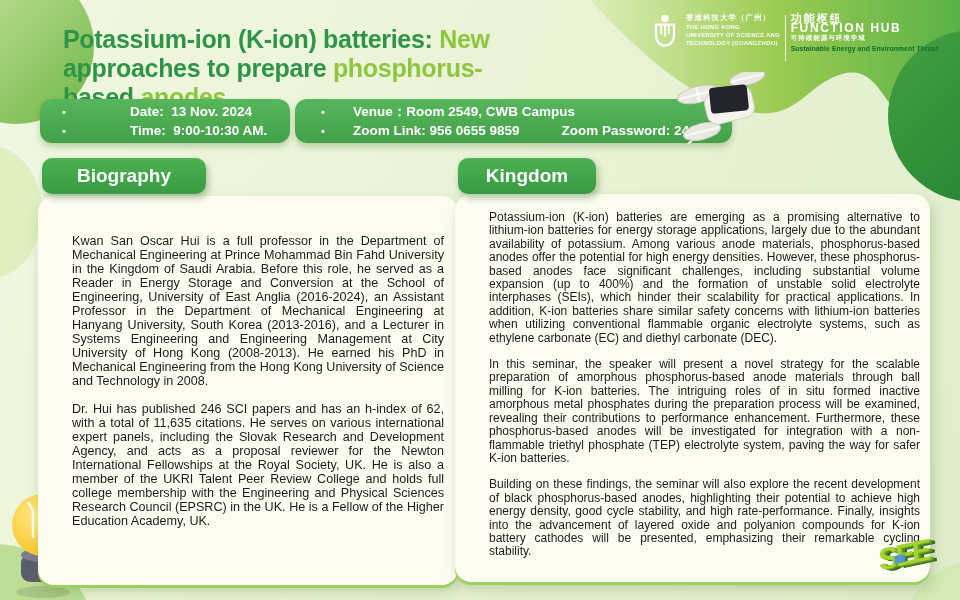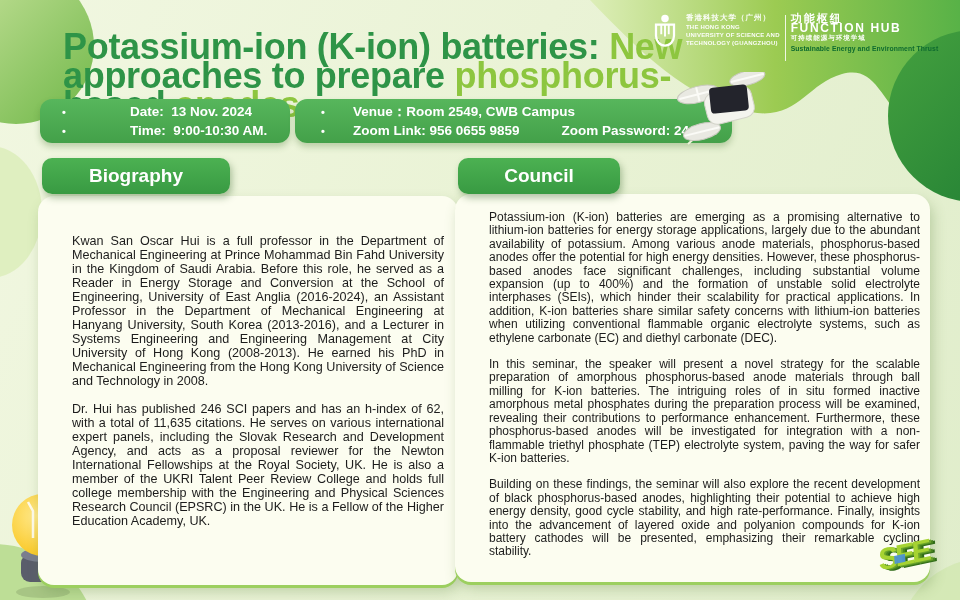--- a/index.html
+++ b/index.html
@@ -4,21 +4,21 @@
 <style>
   html,body{margin:0;padding:0;}
   body{
     width:960px;height:600px;overflow:hidden;position:relative;
     background:linear-gradient(115deg,#f1f7e1 0%,#eaf3d6 45%,#e0edcb 100%);
     font-family:"Liberation Sans",sans-serif;
   }
   .bg-decor{position:absolute;left:0;top:0;z-index:0;}
   
   .title{position:absolute;left:63px;top:8px;width:620px;z-index:2;
-    font-weight:bold;font-size:36px;line-height:29px;letter-spacing:-0.3px;}
+    font-weight:bold;font-size:25px;line-height:29px;letter-spacing:-0.3px;}
   .t-dark{color:#2e9447;}
   .t-light{color:#8dc63f;}
   
   .logobar{position:absolute;left:650px;top:13px;z-index:2;display:flex;align-items:flex-start;gap:5px;color:#fff;}
   .hk-block{display:flex;gap:6px;align-items:flex-start;}
   .hk-text{font-size:6px;line-height:8px;letter-spacing:.2px;font-weight:bold;opacity:.95;}
   .hk-text .cn{font-size:7.5px;line-height:10px;letter-spacing:1px;}
   .logo-divider{width:1px;height:46px;background:rgba(255,255,255,.85);margin-top:2px;}
   .fh-block{font-size:6px;line-height:8px;font-weight:bold;letter-spacing:.2px;}
   .fh-block .cn1{font-size:11px;line-height:10px;letter-spacing:2px;}
@@ -33,21 +33,21 @@
   .banner .row{display:flex;align-items:center;height:19px;}
   .banner .bullet{width:12px;text-align:center;font-size:11px;}
   .banner.date{left:40px;top:99px;width:250px;}
   .banner.date .bullet{margin-left:18px;margin-right:32px;}
   .banner.venue{left:295px;top:99px;width:437px;}
   .banner.venue .bullet{margin-left:22px;margin-right:24px;}
   .keep-space{white-space:pre-wrap;padding-left:28px;}
   .gap-left{margin-left:42px;}
   
   .pill{position:absolute;z-index:3;text-align:center;color:#fff;font-weight:bold;font-size:19px;
-    padding:7px 16px;border-radius:10px;
+    padding:7px 4px;border-radius:10px;
     background:linear-gradient(180deg,#4cb152,#389a42);
     box-shadow:2px 4px 7px rgba(40,90,30,.35);}
   .pill.bio{left:42px;top:158px;width:156px;}
   .pill.abs{left:458px;top:158px;width:130px;}
   
   .panel{position:absolute;z-index:2;background:#fcfdf0;border-radius:16px;box-sizing:border-box;
     box-shadow:0 3px 0 #9ccf5f,3px 7px 13px rgba(90,130,60,.30);
     color:#1c1c1c;text-align:justify;}
   .panel p{margin:0;}
   .panel.bio{left:38px;top:196px;width:420px;height:389px;padding:38px 14px 4px 34px;
@@ -161,21 +161,21 @@
     <rect x="36" y="15" width="38" height="26" rx="4" transform="rotate(8 55 28)" fill="#23242c"></rect>
   </g>
 </svg>
 
 <div class="pill bio">Biography</div>
 <div class="panel bio">
   <p>Kwan San Oscar Hui is a full professor in the Department of Mechanical Engineering at Prince Mohammad Bin Fahd University in the Kingdom of Saudi Arabia. Before this role, he served as a Reader in Energy Storage and Conversion at the School of Engineering, University of East Anglia (2016-2024), an Assistant Professor in the Department of Mechanical Engineering at Hanyang University, South Korea (2013-2016), and a Lecturer in Systems Engineering and Engineering Management at City University of Hong Kong (2008-2013). He earned his PhD in Mechanical Engineering from the Hong Kong University of Science and Technology in 2008.</p>
   <p>Dr. Hui has published 246 SCI papers and has an h-index of 62, with a total of 11,635 citations. He serves on various international expert panels, including the Slovak Research and Development Agency, and acts as a proposal reviewer for the Newton International Fellowships at the Royal Society, UK. He is also a member of the UKRI Talent Peer Review College and holds full college membership with the Engineering and Physical Sciences Research Council (EPSRC) in the UK. He is a Fellow of the Higher Education Academy, UK.</p>
 </div>
 
-<div class="pill abs">Council</div>
+<div class="pill abs">Kingdom</div>
 <div class="panel abs">
   <p>Potassium-ion (K-ion) batteries are emerging as a promising alternative to lithium-ion batteries for energy storage applications, largely due to the abundant availability of potassium. Among various anode materials, phosphorus-based anodes offer the potential for high energy densities. However, these phosphorus-based anodes face significant challenges, including substantial volume expansion (up to 400%) and the formation of unstable solid electrolyte interphases (SEIs), which hinder their scalability for practical applications. In addition, K-ion batteries share similar safety concerns with lithium-ion batteries when utilizing conventional flammable organic electrolyte systems, such as ethylene carbonate (EC) and diethyl carbonate (DEC).</p>
   <p>In this seminar, the speaker will present a novel strategy for the scalable preparation of amorphous phosphorus-based anode materials through ball milling for K-ion batteries. The intriguing roles of in situ formed inactive amorphous metal phosphates during the preparation process will be examined, revealing their contributions to performance enhancement. Furthermore, these phosphorus-based anodes will be investigated for integration with a non-flammable triethyl phosphate (TEP) electrolyte system, paving the way for safer K-ion batteries.</p>
   <p>Building on these findings, the seminar will also explore the recent development of black phosphorus-based anodes, highlighting their potential to achieve high energy density, good cycle stability, and high rate-performance. Finally, insights into the advancement of layered oxide and polyanion compounds for K-ion battery cathodes will be presented, emphasizing their remarkable cycling stability.</p>
 </div>
 
 <svg class="bulb" width="80" height="112" viewBox="0 0 80 112">
   <ellipse cx="39" cy="104" rx="27" ry="6" fill="rgba(90,110,70,.22)"></ellipse>
   <rect x="17" y="66" width="44" height="28" rx="9" fill="#5a5d6b"></rect>
   <ellipse cx="39" cy="67" rx="22" ry="7" fill="#7a7e8e"></ellipse>

